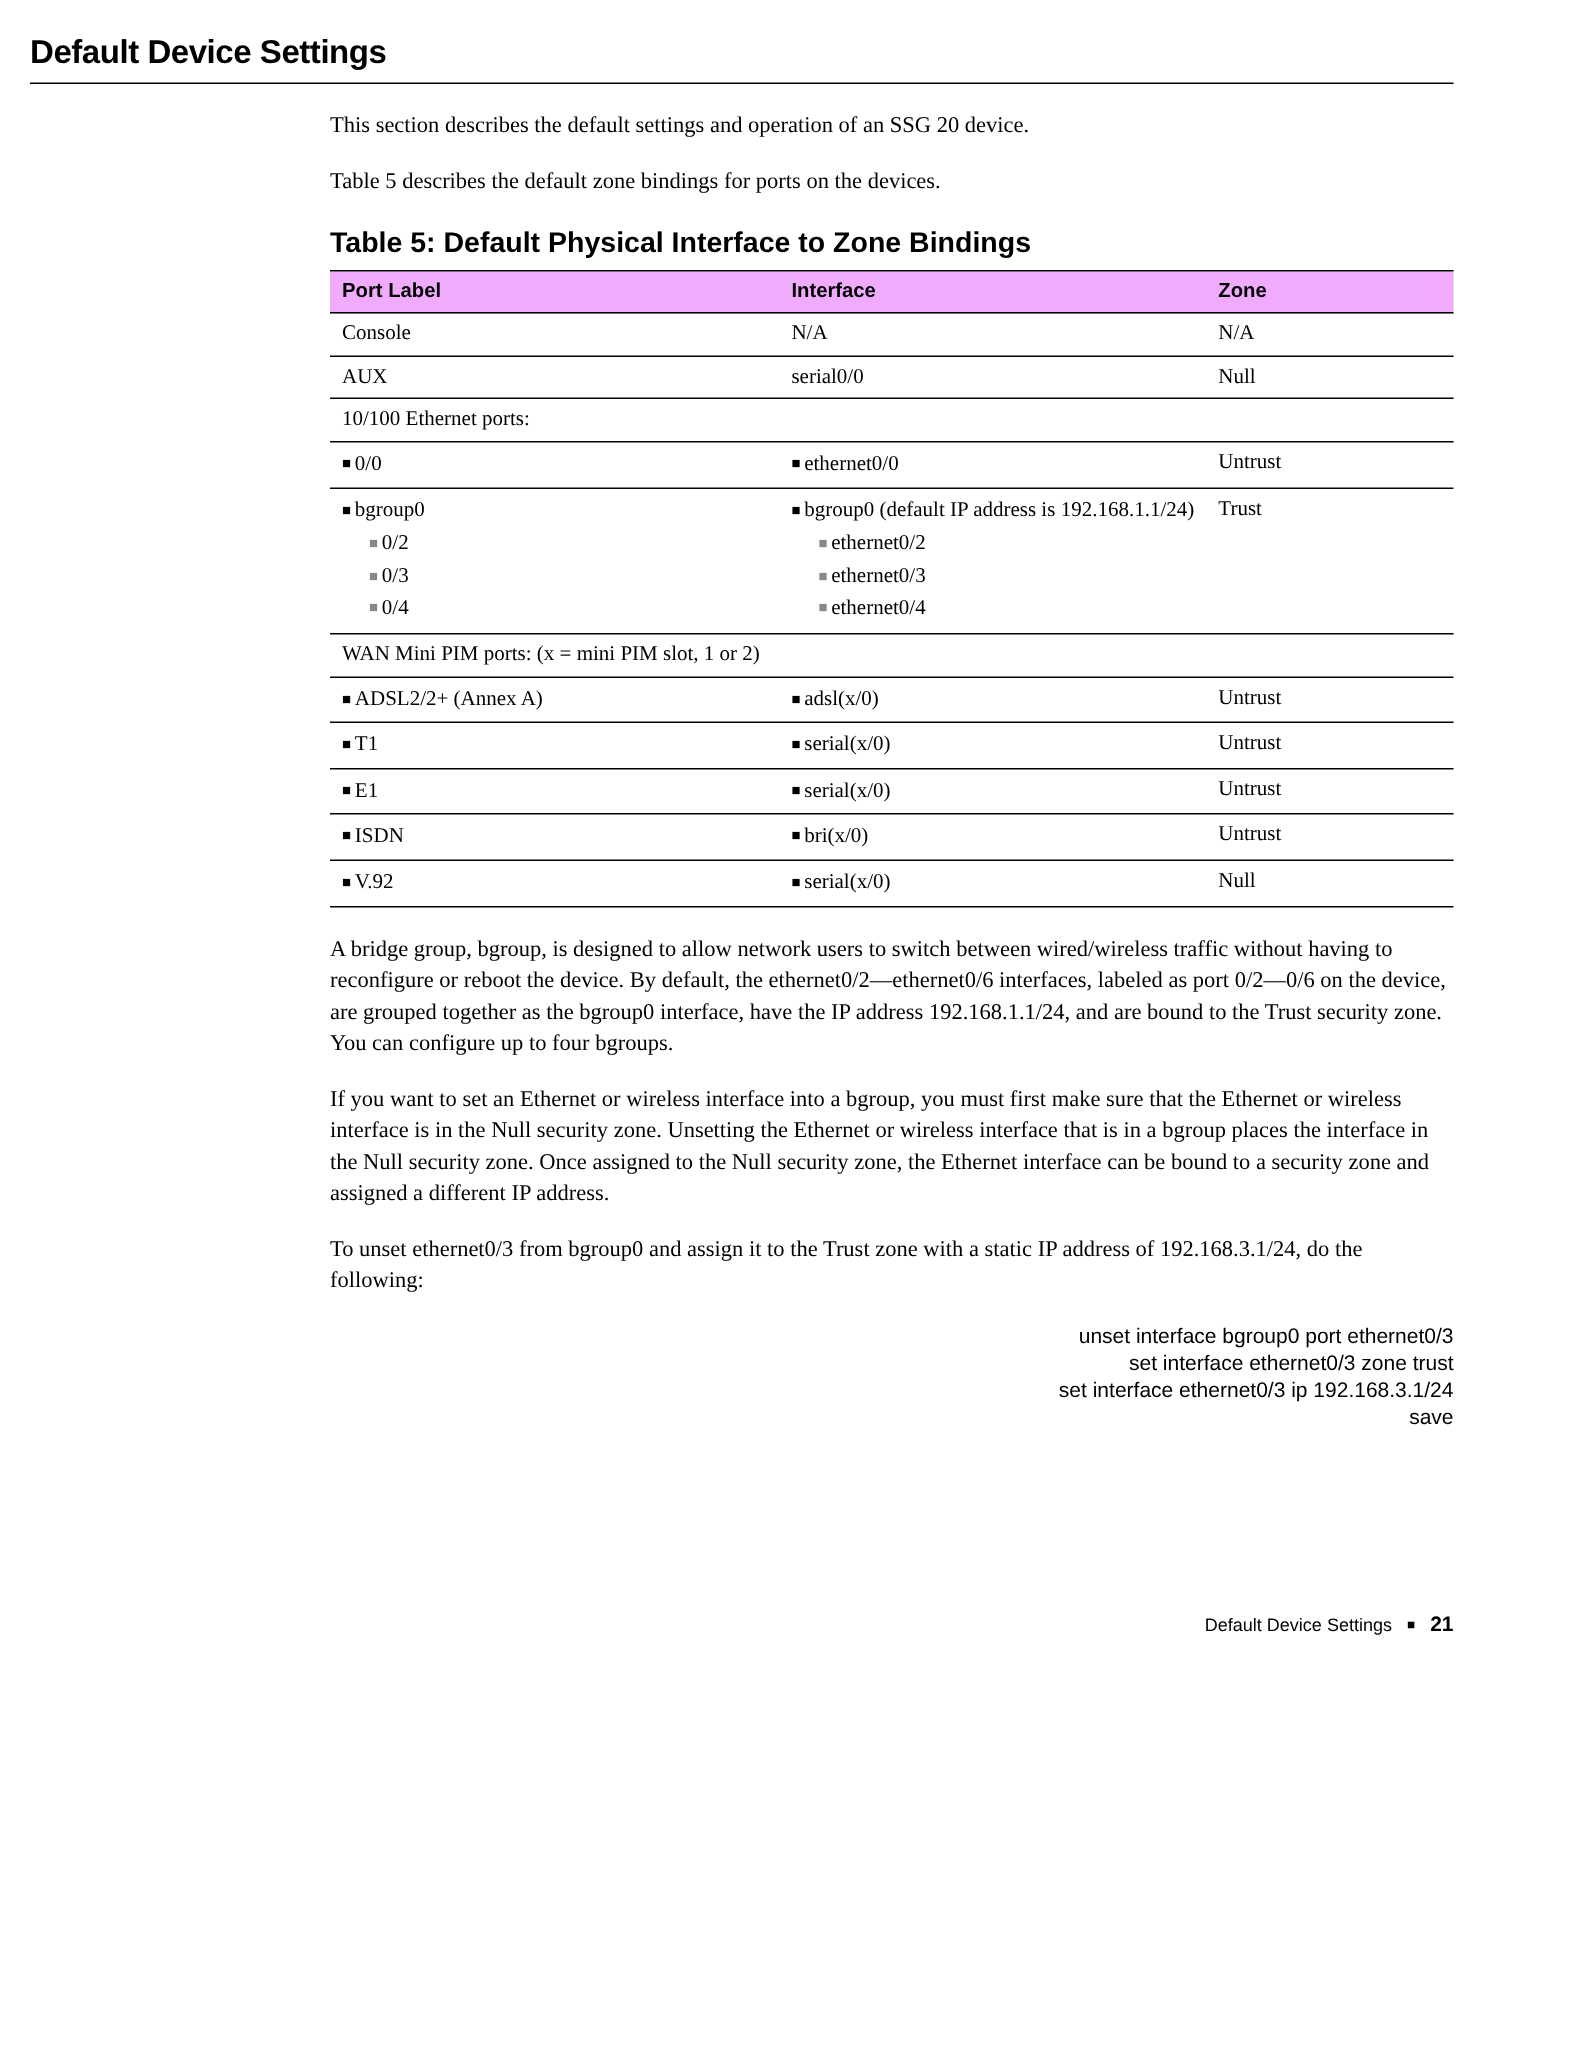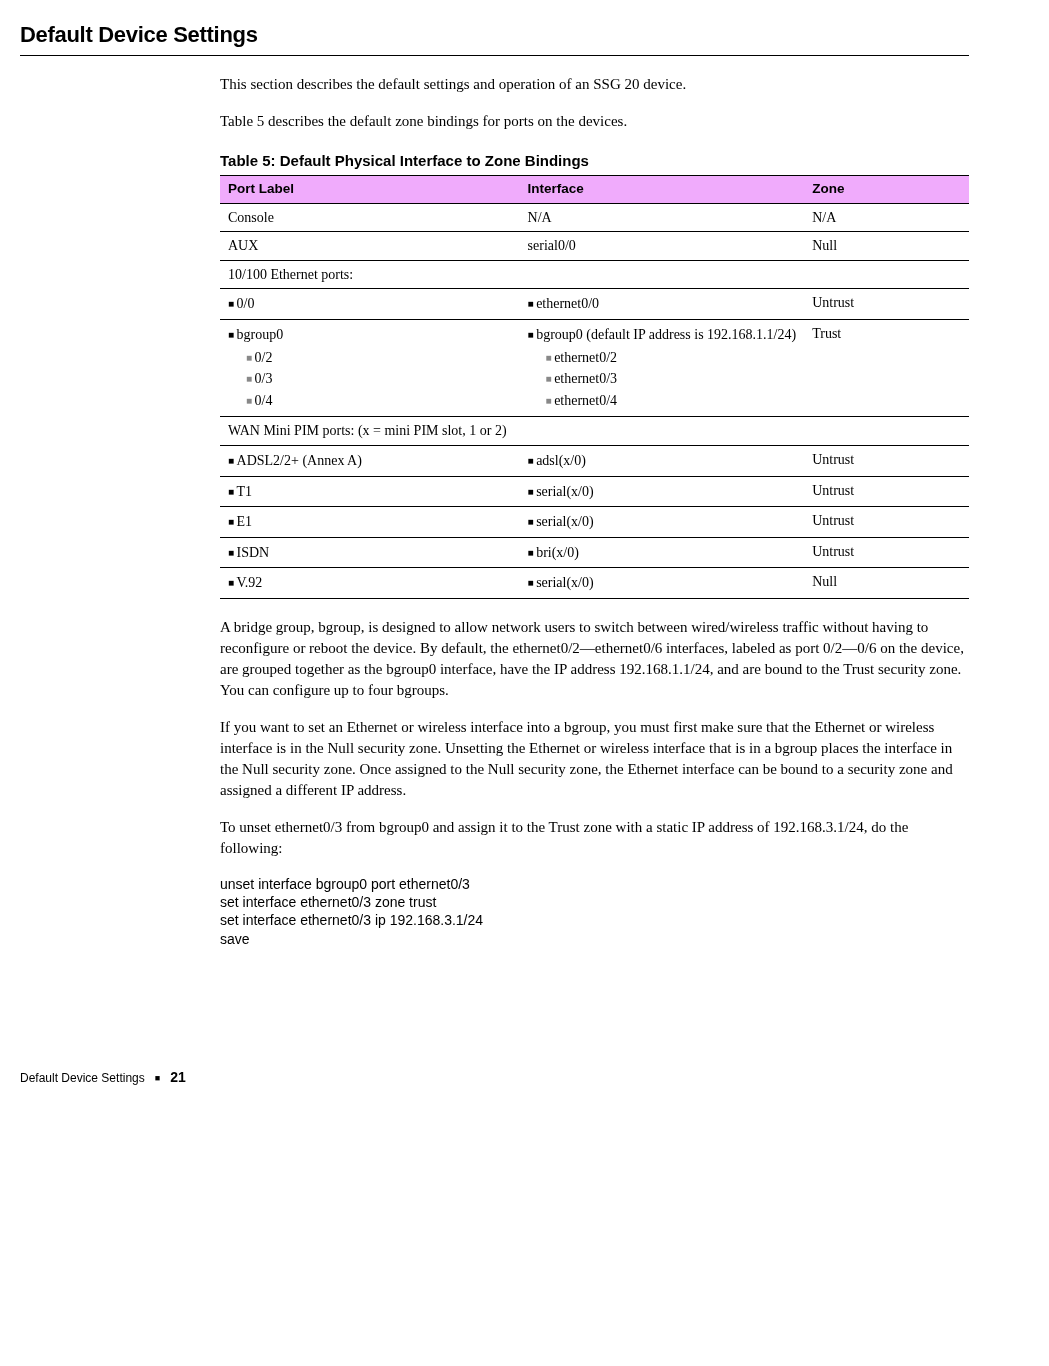--- a/index.html
+++ b/index.html
@@ -23,21 +23,21 @@
     border-top: 1px solid #000;
     margin-bottom: 18px;
   }
   .content {
     margin-left: 200px;
   }
   p { margin: 0 0 16px 0; }
   .table-caption {
     font-family: Arial, Helvetica, sans-serif;
     font-weight: bold;
-    font-size: 15px;
+    font-size: 19px;
     margin: 18px 0 4px 0;
   }
   table {
     border-collapse: collapse;
     width: 100%;
     font-size: 14px;
   }
   th {
     font-family: Arial, Helvetica, sans-serif;
     font-weight: bold;
@@ -62,24 +62,26 @@
   ul.bullets > li::before { content: "\25A0  "; font-size: 10px; vertical-align: 1px; }
   ul.bullets > li { padding: 1px 0; }
   ul.sub { list-style: none; padding: 0 0 0 18px; margin: 2px 0 0 0; }
   ul.sub > li::before { content: "\25A0  "; color: #888; font-size: 10px; vertical-align: 1px; }
   ul.sub > li { padding: 1px 0; }
   .cmds {
     font-family: Arial, Helvetica, sans-serif;
     font-size: 14px;
     line-height: 1.3;
     margin-top: 14px;
+    text-align: right;
   }
   .footer {
     position: relative;
     margin-top: 120px;
+    text-align: right;
     font-family: Arial, Helvetica, sans-serif;
     font-size: 12px;
   }
   .footer .sq { font-size: 9px; vertical-align: 1px; }
   .footer .pn { font-weight: bold; font-size: 14px; }
 </style>
 </head>
 <body>
 
 <h1>Default Device Settings</h1>

